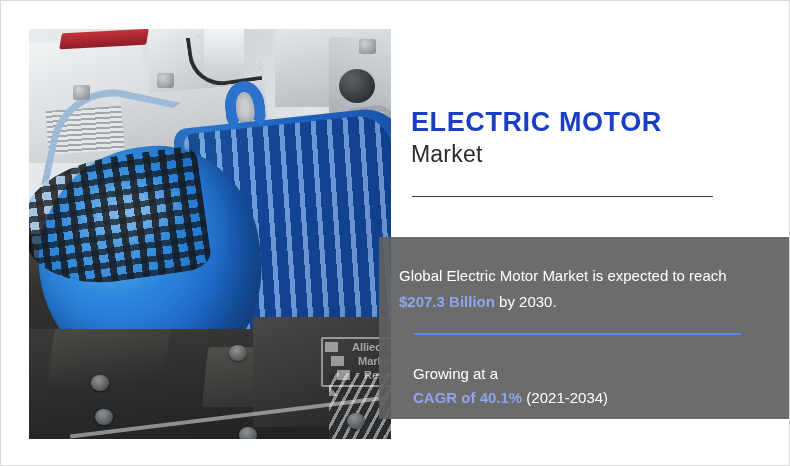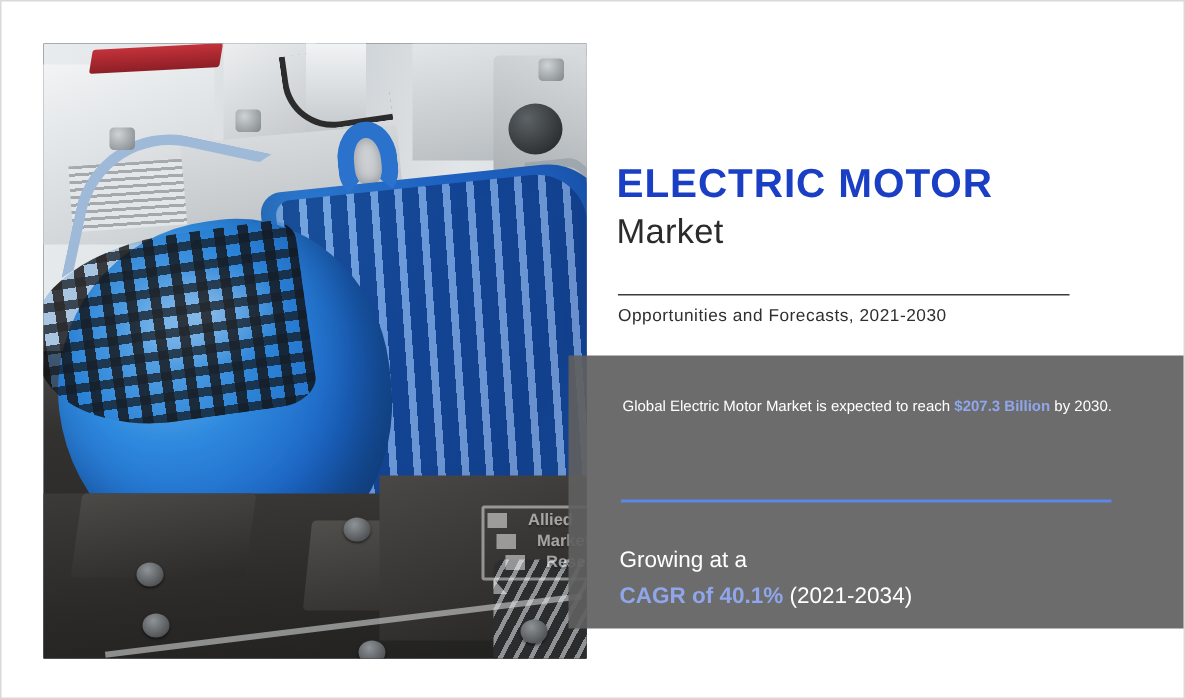--- a/index.html
+++ b/index.html
@@ -316,23 +316,23 @@
   
   .stats-panel {
     position: absolute;
     left: 378px; top: 236px;
     width: 411px; height: 182px;
     background: rgba(95,95,95,.92);
     z-index: 6;
   }
   .stat-line-1 {
     position: absolute;
-    left: 36px; top: 26px;
+    left: 20px; top: 26px;
     width: 345px;
-    font-size: 10px;
+    font-size: 15px;
     line-height: 1.72;
     color: #ffffff;
     font-weight: 500;
   }
   .stat-line-1 .accent {
     color: #8fa6ea;
     font-weight: bold;
   }
   .panel-rule {
     position: absolute;
@@ -422,21 +422,20 @@
         <span>Research</span>
       </div>
     </div>
   </div>
 
   <div class="headline">
     <div class="h-main">ELECTRIC MOTOR</div>
     <div class="h-market">Market</div>
   </div>
   <div class="title-rule"></div>
-  <div class="subtitle">Opportunities and Forecasts, 2021-2030</div>
 
   <div class="stats-panel">
     <div class="stat-line-1">
       <span>Global Electric Motor Market is expected to reach </span><span class="accent nowrap">$207.3 Billion</span><span> by 2030.</span>
     </div>
 
     <div class="panel-rule"></div>
 
     <div class="stat-line-2">
       <div>Growing at a</div>

